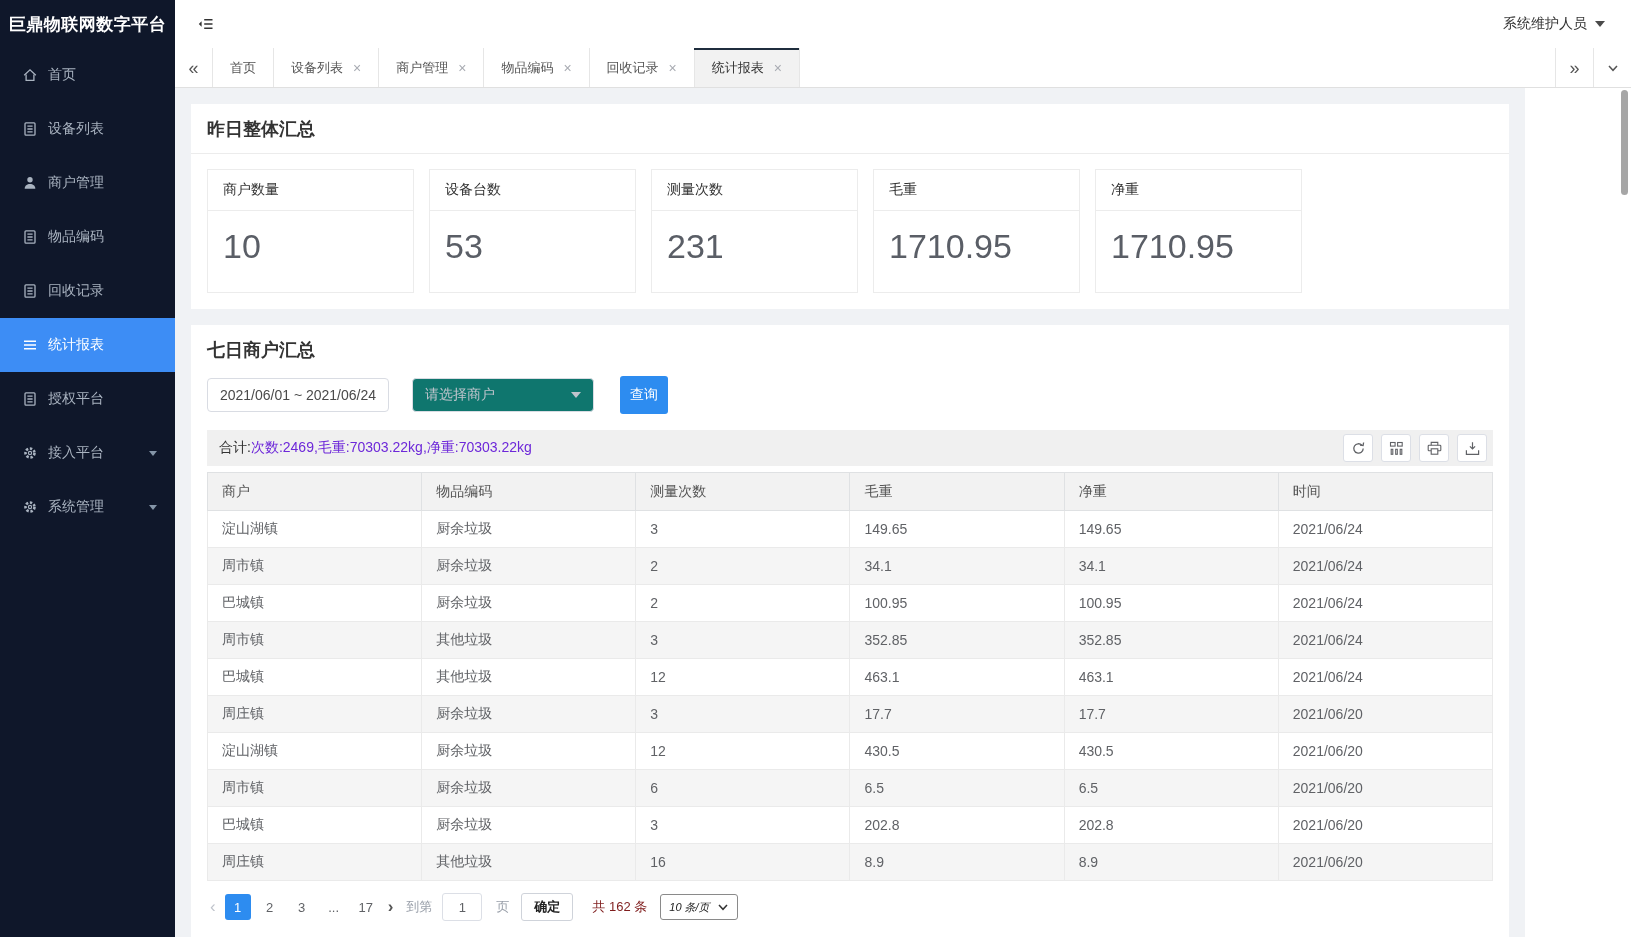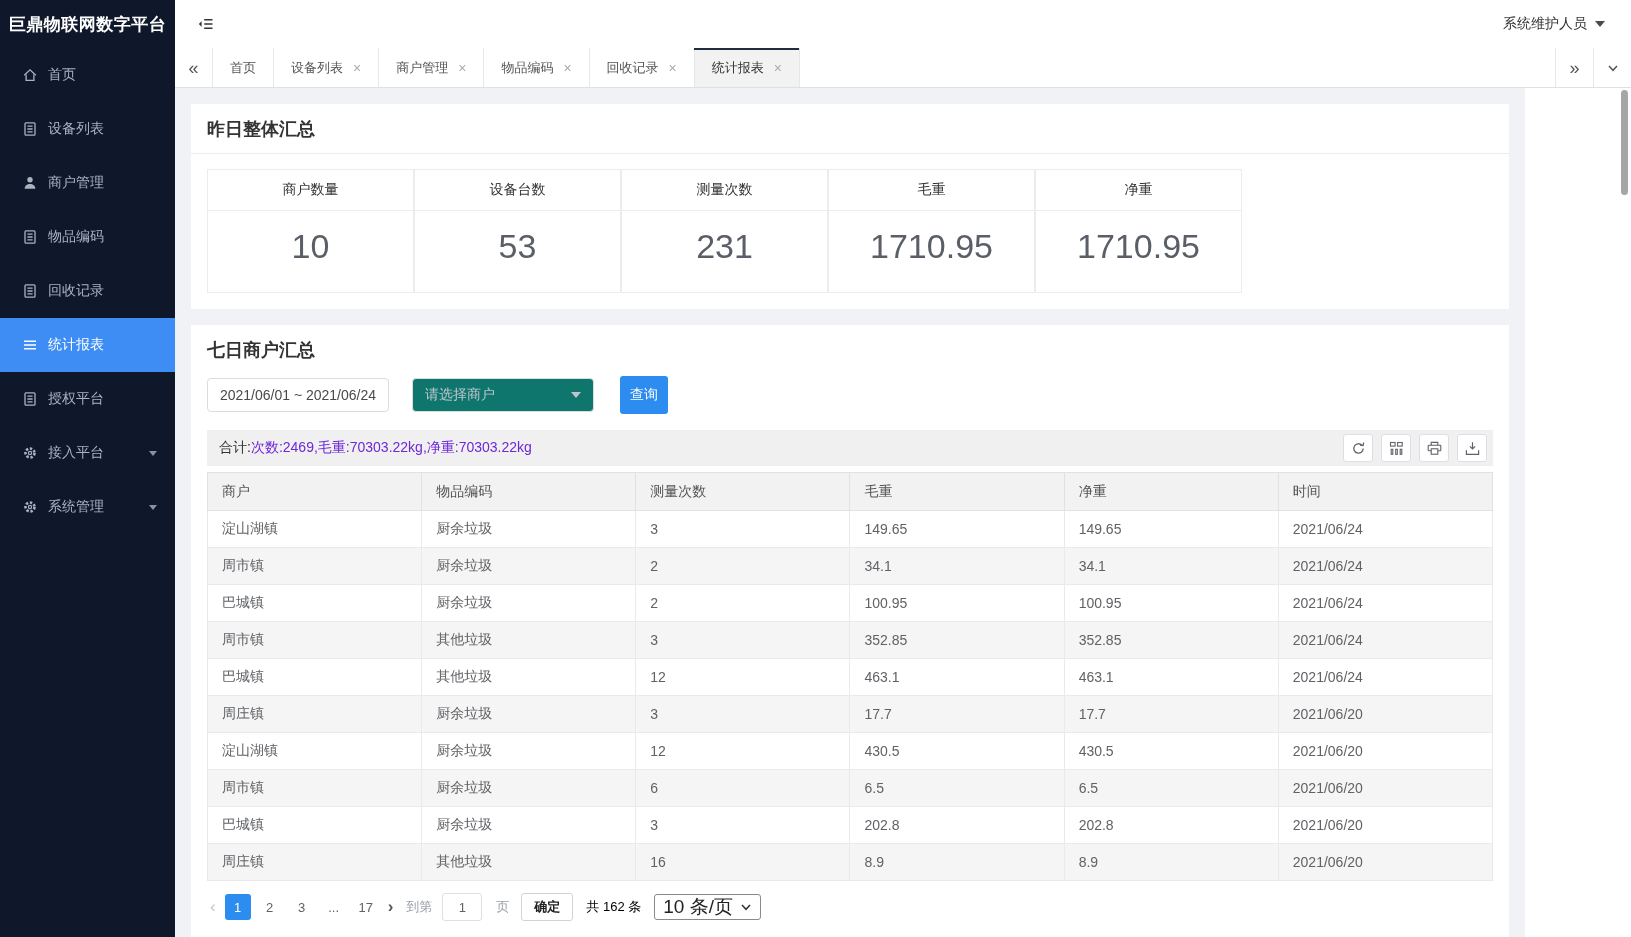--- a/index.html
+++ b/index.html
@@ -33,21 +33,21 @@
   .tab.active::before { content:""; position:absolute; top:0; left:-1px; right:0; height:2px; background:#1f2d3d; }
   .tab-spacer { flex:1; }
 
   
   .content { flex:1; width:1350px; background:#f0f2f5; padding:16px 16px 0; display:flex; flex-direction:column; gap:16px; overflow:hidden; }
   .card { background:#fff; }
   .card.grow { flex:1; }
   .card-title { font-size:18px; font-weight:600; color:#333; padding:13px 16px 12px; }
   .card-title.underlined { border-bottom:1px solid #ececec; }
 
-  .stats { display:flex; padding:15px 16px 16px;text-align:center; }
+  .stats { display:flex; gap:15px; padding:15px 16px 16px; }
   .stat-card { width:207px; border:1px solid #ececec; background:#fff; }
   .stat-label { font-size:14px; color:#333; padding:11px 15px; border-bottom:1px solid #ececec; }
   .stat-value { font-size:34px; color:#5a5e66; padding:16px 15px 26px; }
 
   .filters { display:flex; align-items:center; gap:23px; padding:2px 16px 16px; }
   .date-input { width:182px; height:34px; border:1px solid #d9dce3; border-radius:4px; text-align:center; font-size:14px; color:#4a4a4a; background:#fff; outline:none; font-family:inherit; }
   .select { width:182px; height:34px; border:1px solid #d9dce3; border-radius:4px; display:flex; align-items:center; padding:0 12px; background:#0f766e; cursor:pointer; }
   .select .ph { flex:1; font-size:14px; color:#bfc4cc; }
   .sel-caret { width:0; height:0; border-left:5px solid transparent; border-right:5px solid transparent; border-top:6px solid #c0c4cc; }
   .query-btn { width:48px; height:38px; background:#2d8cf0; color:#fff; border:none; border-radius:3px; font-size:14px; cursor:pointer; margin-left:3px; font-family:inherit; }
@@ -65,22 +65,22 @@
   tbody tr:nth-child(even) td { background:#f5f5f5; }
 
   .pagination { display:flex; align-items:center; margin:12px 16px 0; gap:6px; font-size:13px; color:#606266; }
   .pg-prev { border:none; background:none; color:#c0c4cc; font-size:17px; padding:0 3px; cursor:default; }
   .pg-next { border:none; background:none; color:#555; font-size:17px; font-weight:700; padding:0 3px; cursor:pointer; }
   .pg-num { min-width:26px; height:26px; border:none; background:none; border-radius:3px; display:flex; align-items:center; justify-content:center; font-size:13px; color:#606266; cursor:pointer; font-family:inherit; }
   .pg-num.active { background:#2d8cf0; color:#fff; }
   .pg-goto,.pg-unit { color:#9aa0aa; margin-left:4px; }
   .pg-input { width:40px; height:28px; border:1px solid #dcdfe6; border-radius:3px; text-align:center; font-size:13px; color:#606266; margin:0 4px; outline:none; font-family:inherit; }
   .pg-confirm { height:28px; padding:0 12px; margin-left:6px; background:#fff; border:1px solid #cfd3da; border-radius:3px; font-size:13px; font-weight:700; color:#222; cursor:pointer; font-family:inherit; }
-  .pg-total { margin-left:7px; color:#000000; }
-  .pg-size { height:26px; margin-left:7px; border:1px solid #8a8a8a; border-radius:3px; background:#fff; display:flex; align-items:center; gap:7px; padding:0 8px; font-size:19px; color:#222; cursor:pointer; }
+  .pg-total { margin-left:13px; color:#7f1d1d; }
+  .pg-size { height:26px; margin-left:7px; border:1px solid #8a8a8a; border-radius:3px; background:#fff; display:flex; align-items:center; gap:7px; padding:0 8px; font-size:11px; color:#222; cursor:pointer;font-style:italic; }
   .pg-size svg { color:#333; }
 
   .scroll-thumb { position:absolute; right:3px; top:90px; width:7px; height:105px; background:#a6a6a6; border-radius:4px; }
 </style>
 </head>
 <body>
 
 <div class="app">
 
   <aside class="sidebar">

